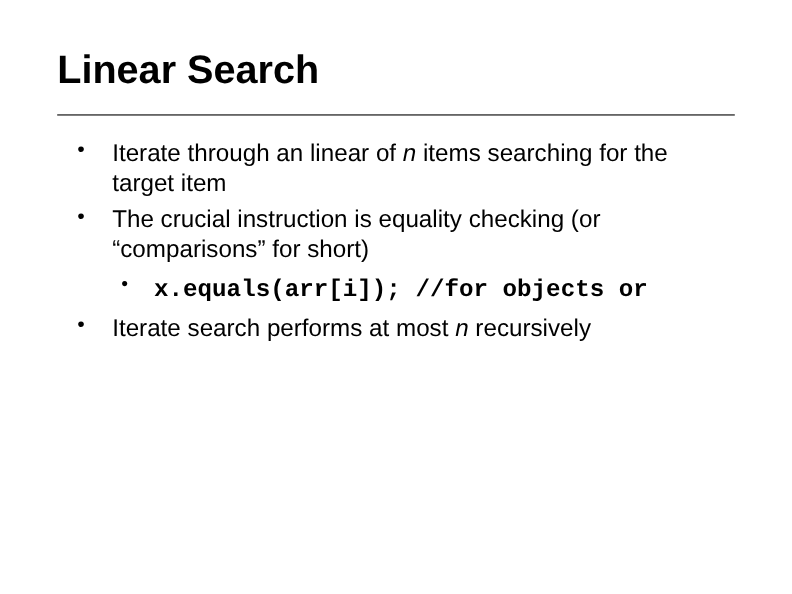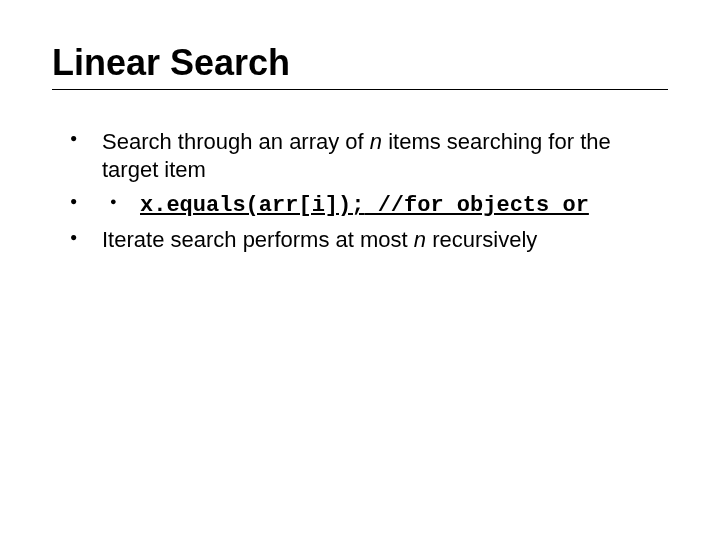--- a/index.html
+++ b/index.html
@@ -7,23 +7,23 @@
     width: 720px;
     height: 540px;
     background: #ffffff;
     font-family: Arial, Helvetica, sans-serif;
     color: #000;
     padding: 42px 52px 0 52px;
   }
   .title {
     font-size: 36px;
     font-weight: bold;
-    padding-bottom: 5px;
+    padding-bottom: 20px;
     border-bottom: 1px solid #000;
-    margin-bottom: 38px;
+    margin-bottom: 20px;
   }
   .content {
     font-size: 22px;
     line-height: 1.28;
     padding-left: 18px;
   }
   ul { list-style: none; }
   ul > li {
     position: relative;
     padding-left: 32px;
@@ -38,43 +38,43 @@
     color: #000;
   }
   ul ul {
     margin-top: 6px;
     margin-bottom: 6px;
     padding-left: 8px;
   }
   ul ul > li {
     padding-left: 30px;
     margin-bottom: 2px;
-    text-decoration: underline;
   }
   ul ul > li::before {
     font-size: 0.5em;
     top: 0.35em;
   }
   .italic { font-style: italic; }
   .code {
     font-family: "Courier New", Courier, monospace;
     font-weight: bold;
   }
 </style>
 </head>
 <body>
 
 <div class="title">Linear Search</div>
 
 <div class="content">
   <ul>
     <li>
-      <span>Search through an array of </span><span class="italic">n</span><span> items searching for the target item</span>
+      <span>Iterate through an linear of </span><span class="italic">n</span><span> items searching for the target item</span>
     </li>
     <li>
+      <span>The crucial instruction is equality checking (or “comparisons” for short)</span>
       <ul>
         <li>
           <span class="code">x.equals(arr[i]);</span><span class="code"> //for objects or</span>
         </li>
       </ul>
     </li>
     <li>
       <span>Iterate search performs at most </span><span class="italic">n</span><span> recursively</span>
     </li>
   </ul>

